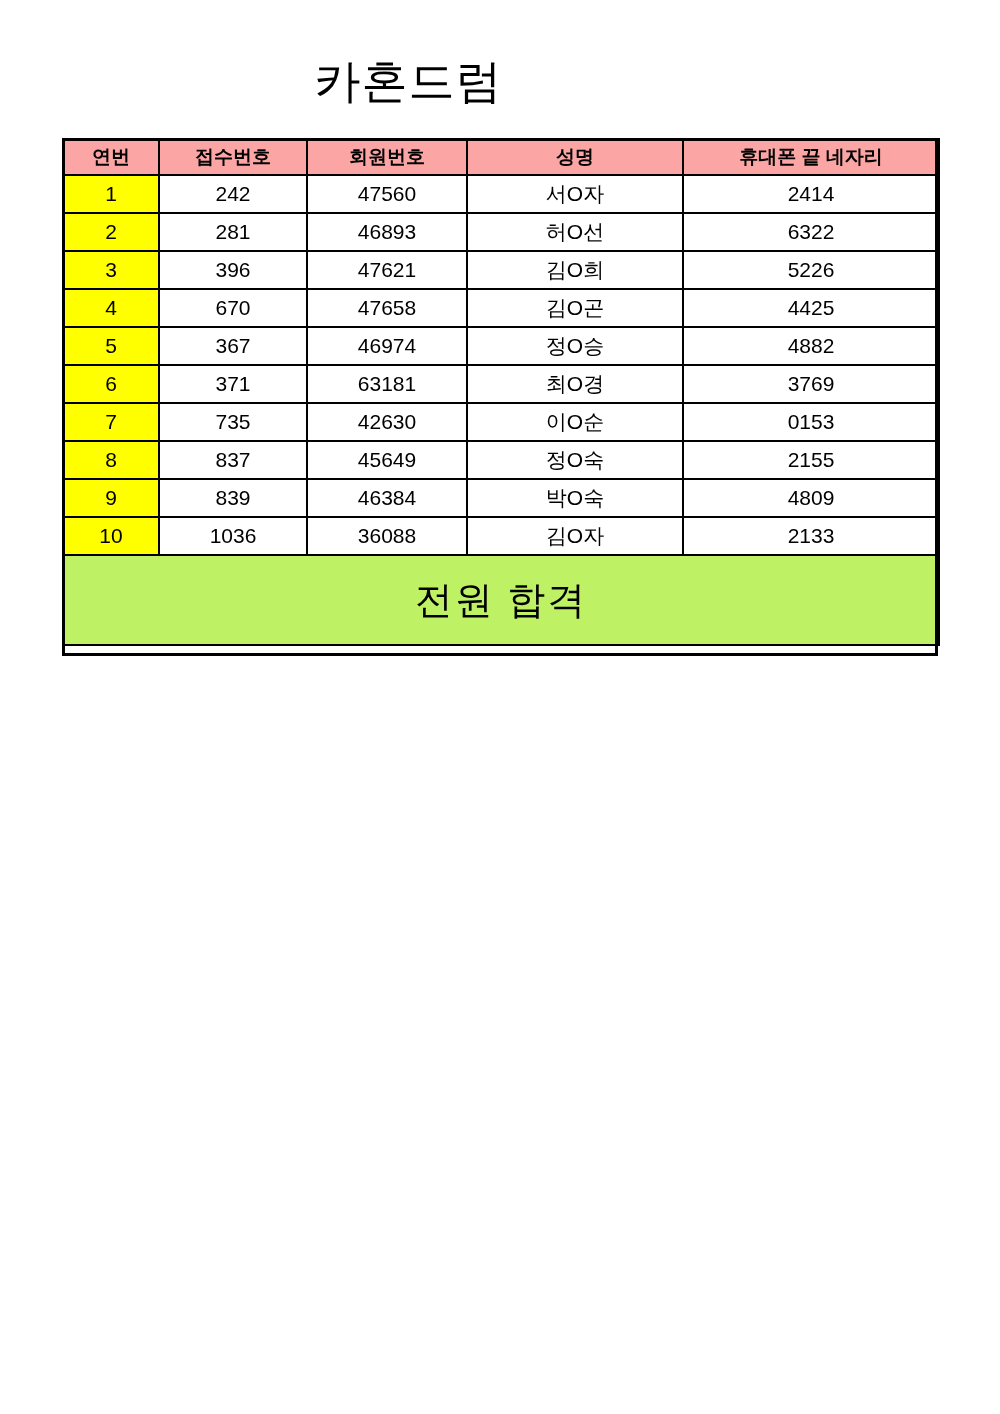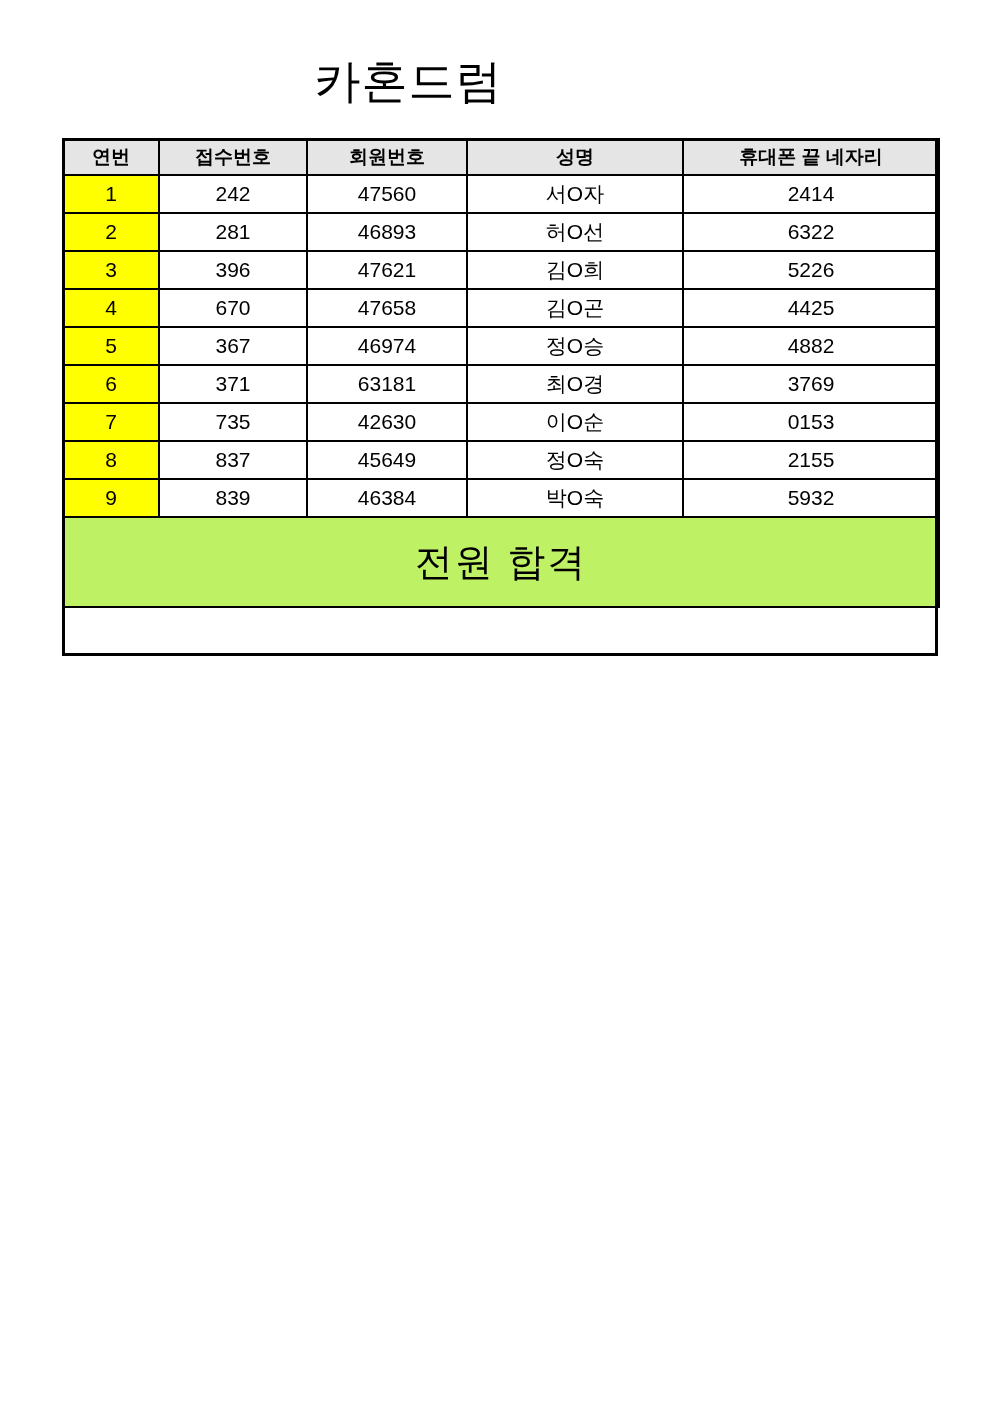--- a/index.html
+++ b/index.html
@@ -53,21 +53,21 @@
   table.roster td {
     border: 2px solid #000000;
     text-align: center;
     vertical-align: middle;
     padding: 0;
     height: 36px;
     font-size: 21px;
     font-weight: 400;
   }
   table.roster thead th {
-    background: #e5e5e5;
+    background: #fca5a5;
     font-weight: bold;
     font-size: 19px;
     height: 34px;
   }
   table.roster tbody td.idx {
     background: #ffff00;
   }
   table.roster tfoot td.footer-note {
     height: 88px;
     font-size: 38px;
@@ -166,21 +166,28 @@
           <td>837</td>
           <td>45649</td>
           <td>정O숙</td>
           <td>2155</td>
         </tr>
         <tr>
           <td class="idx">9</td>
           <td>839</td>
           <td>46384</td>
           <td>박O숙</td>
-          <td>5932</td>
+          <td>4809</td>
+        </tr>
+        <tr>
+          <td class="idx">10</td>
+          <td>1036</td>
+          <td>36088</td>
+          <td>김O자</td>
+          <td>2133</td>
         </tr>
       </tbody>
       <tfoot>
         <tr>
           <td class="footer-note" colspan="5">전원 합격</td>
         </tr>
       </tfoot>
     </table>
   </div>
 

